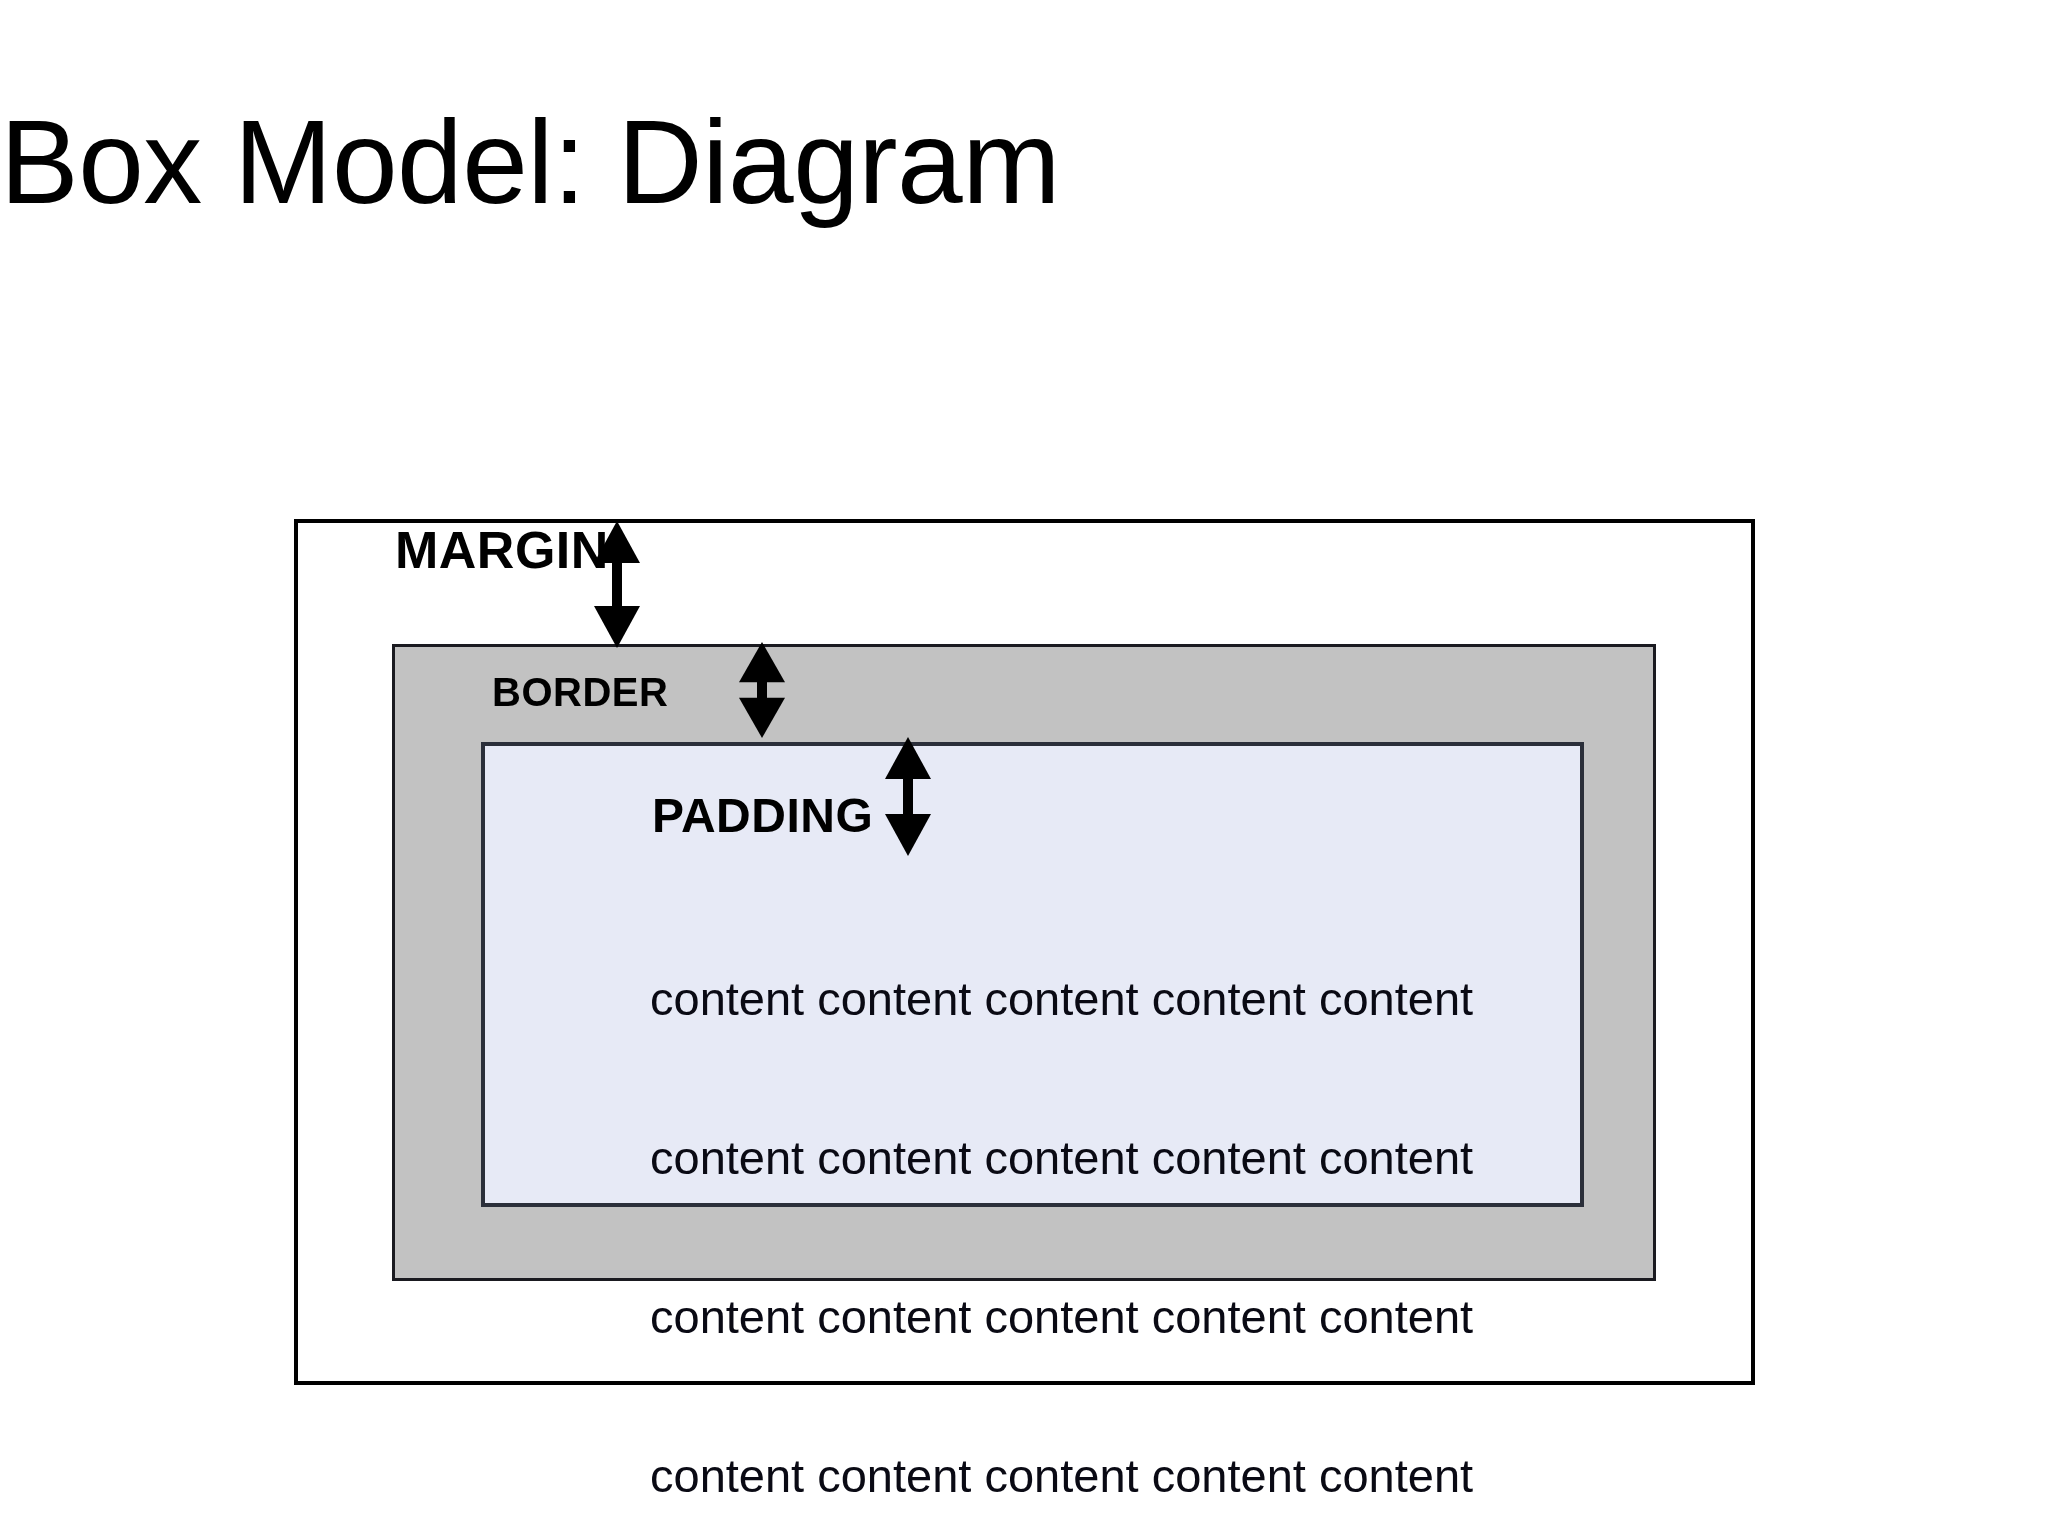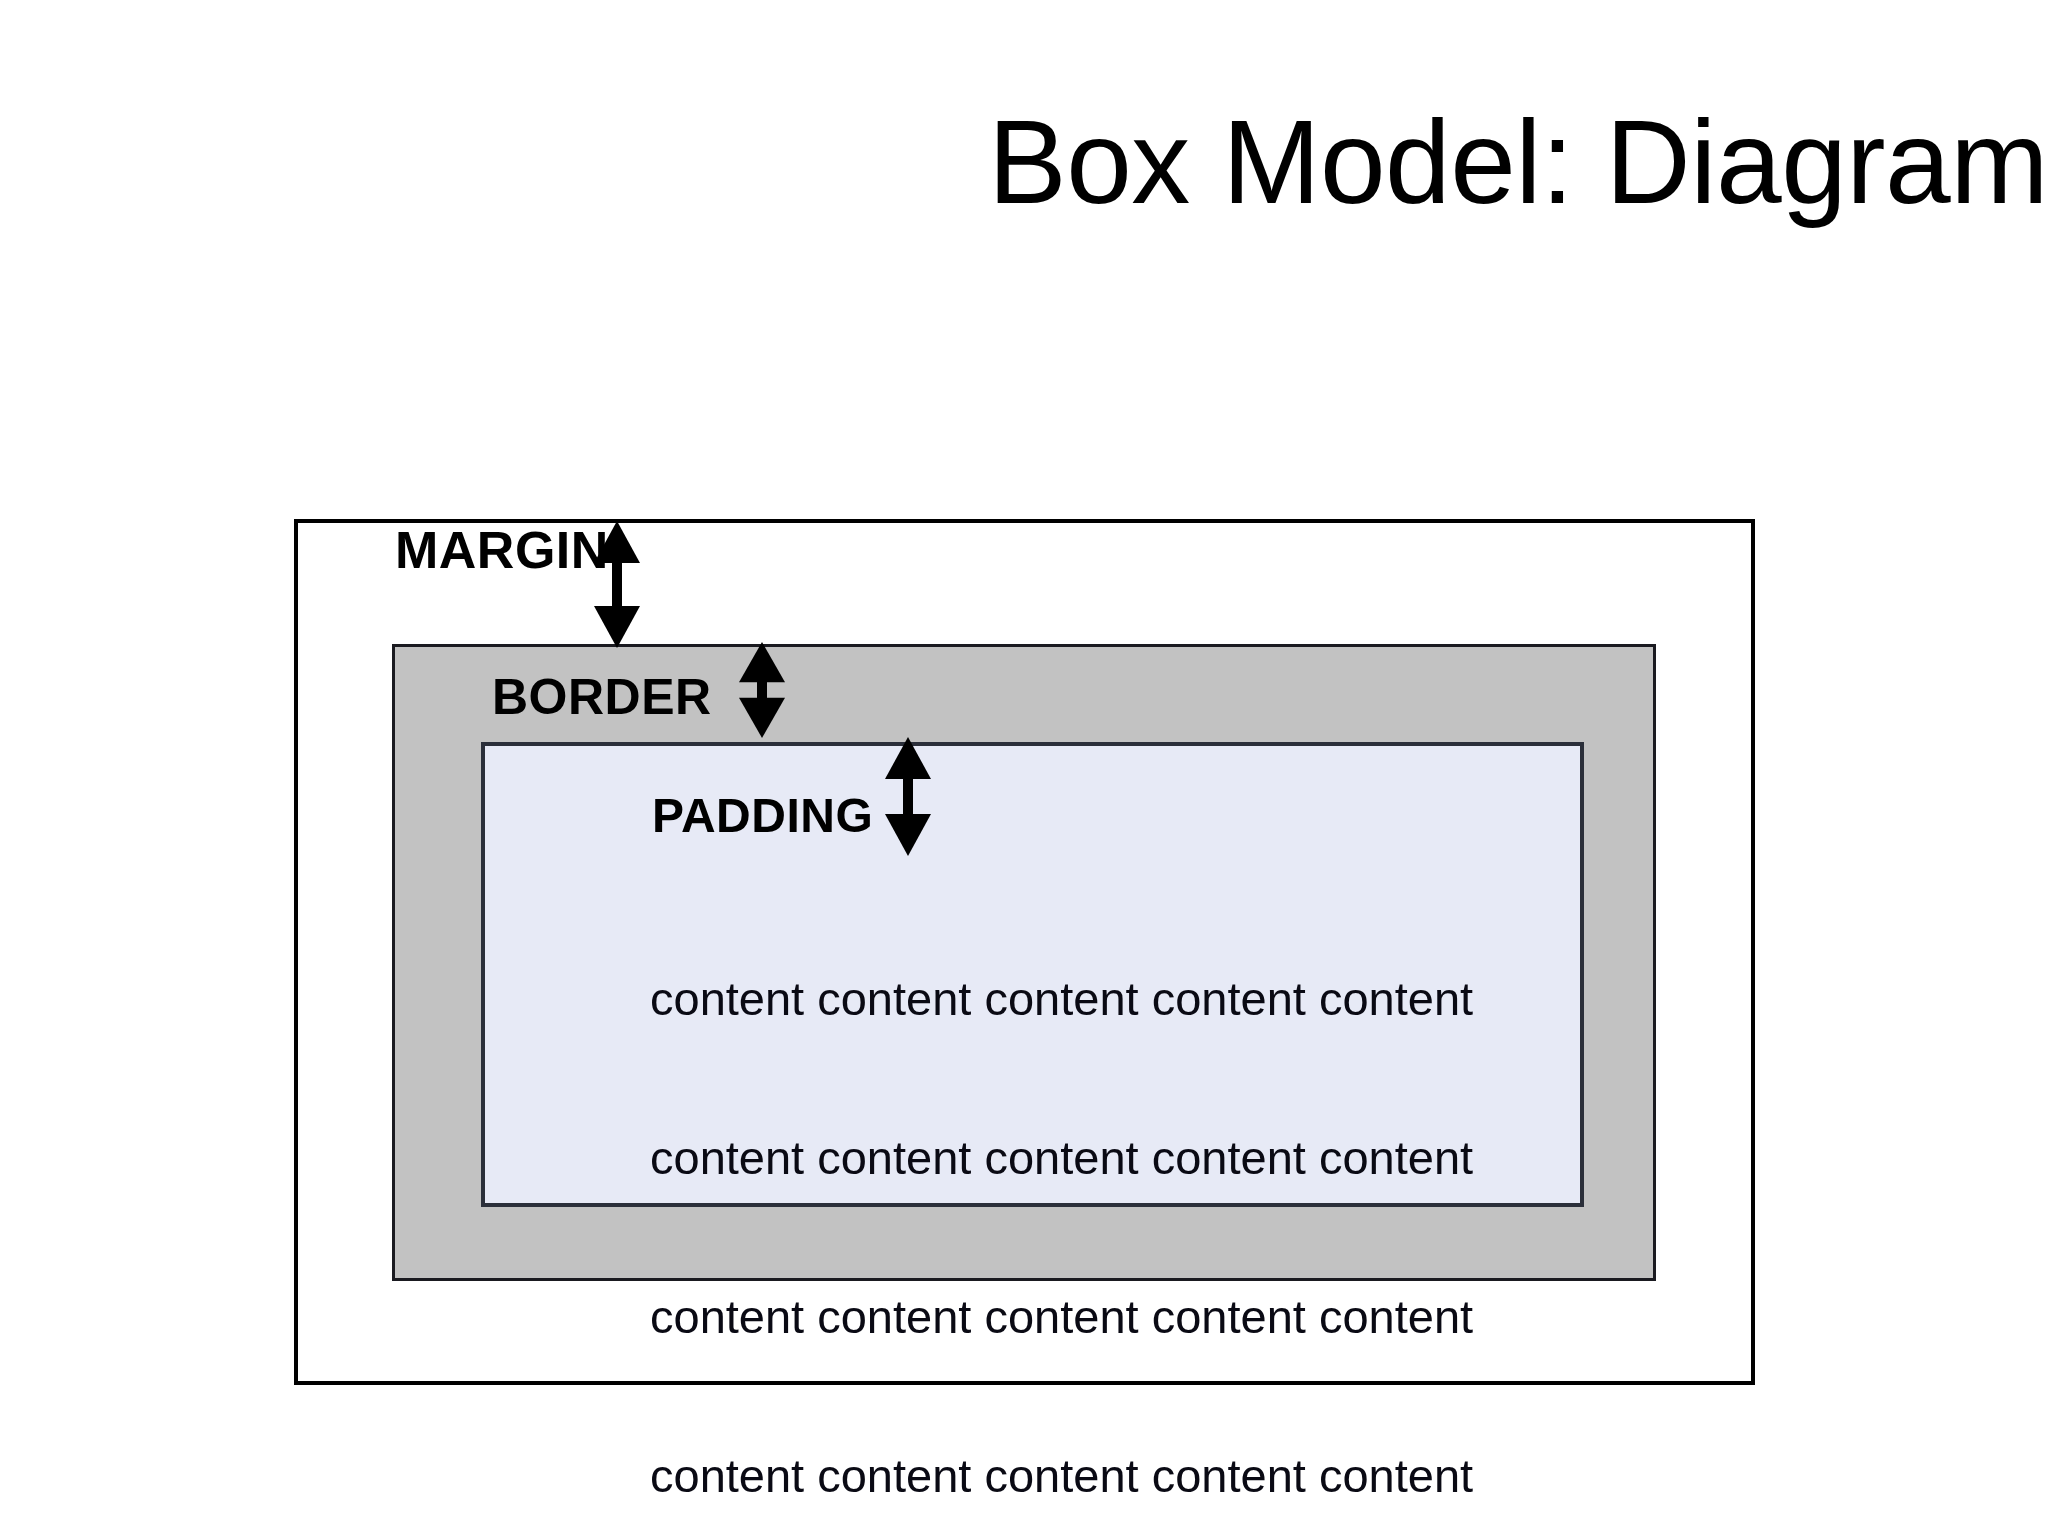--- a/index.html
+++ b/index.html
@@ -15,21 +15,21 @@
     font-family: "Liberation Sans", sans-serif;
     -webkit-font-smoothing: antialiased;
   }
 
   
   #slide-title {
     position: absolute;
     left: 0;
     top: 96px;
     width: 2048px;
-    text-align: right;
+    text-align: left;
     font-family: "Liberation Sans", sans-serif;
     font-size: 118px;
     font-weight: 400;
     line-height: 1.12;
     color: #000000;
     letter-spacing: -0.5px;
     white-space: pre;
   }
 
   
@@ -77,21 +77,21 @@
   }
   #margin-label {
     left: 395px;
     top: 524px;
     font-size: 52px;
     letter-spacing: 0.5px;
   }
   #border-label {
     left: 492px;
     top: 672px;
-    font-size: 50px;
+    font-size: 40px;
     letter-spacing: 0.5px;
   }
   #padding-label {
     left: 652px;
     top: 792px;
     font-size: 48px;
     letter-spacing: 0.5px;
   }
 
   

